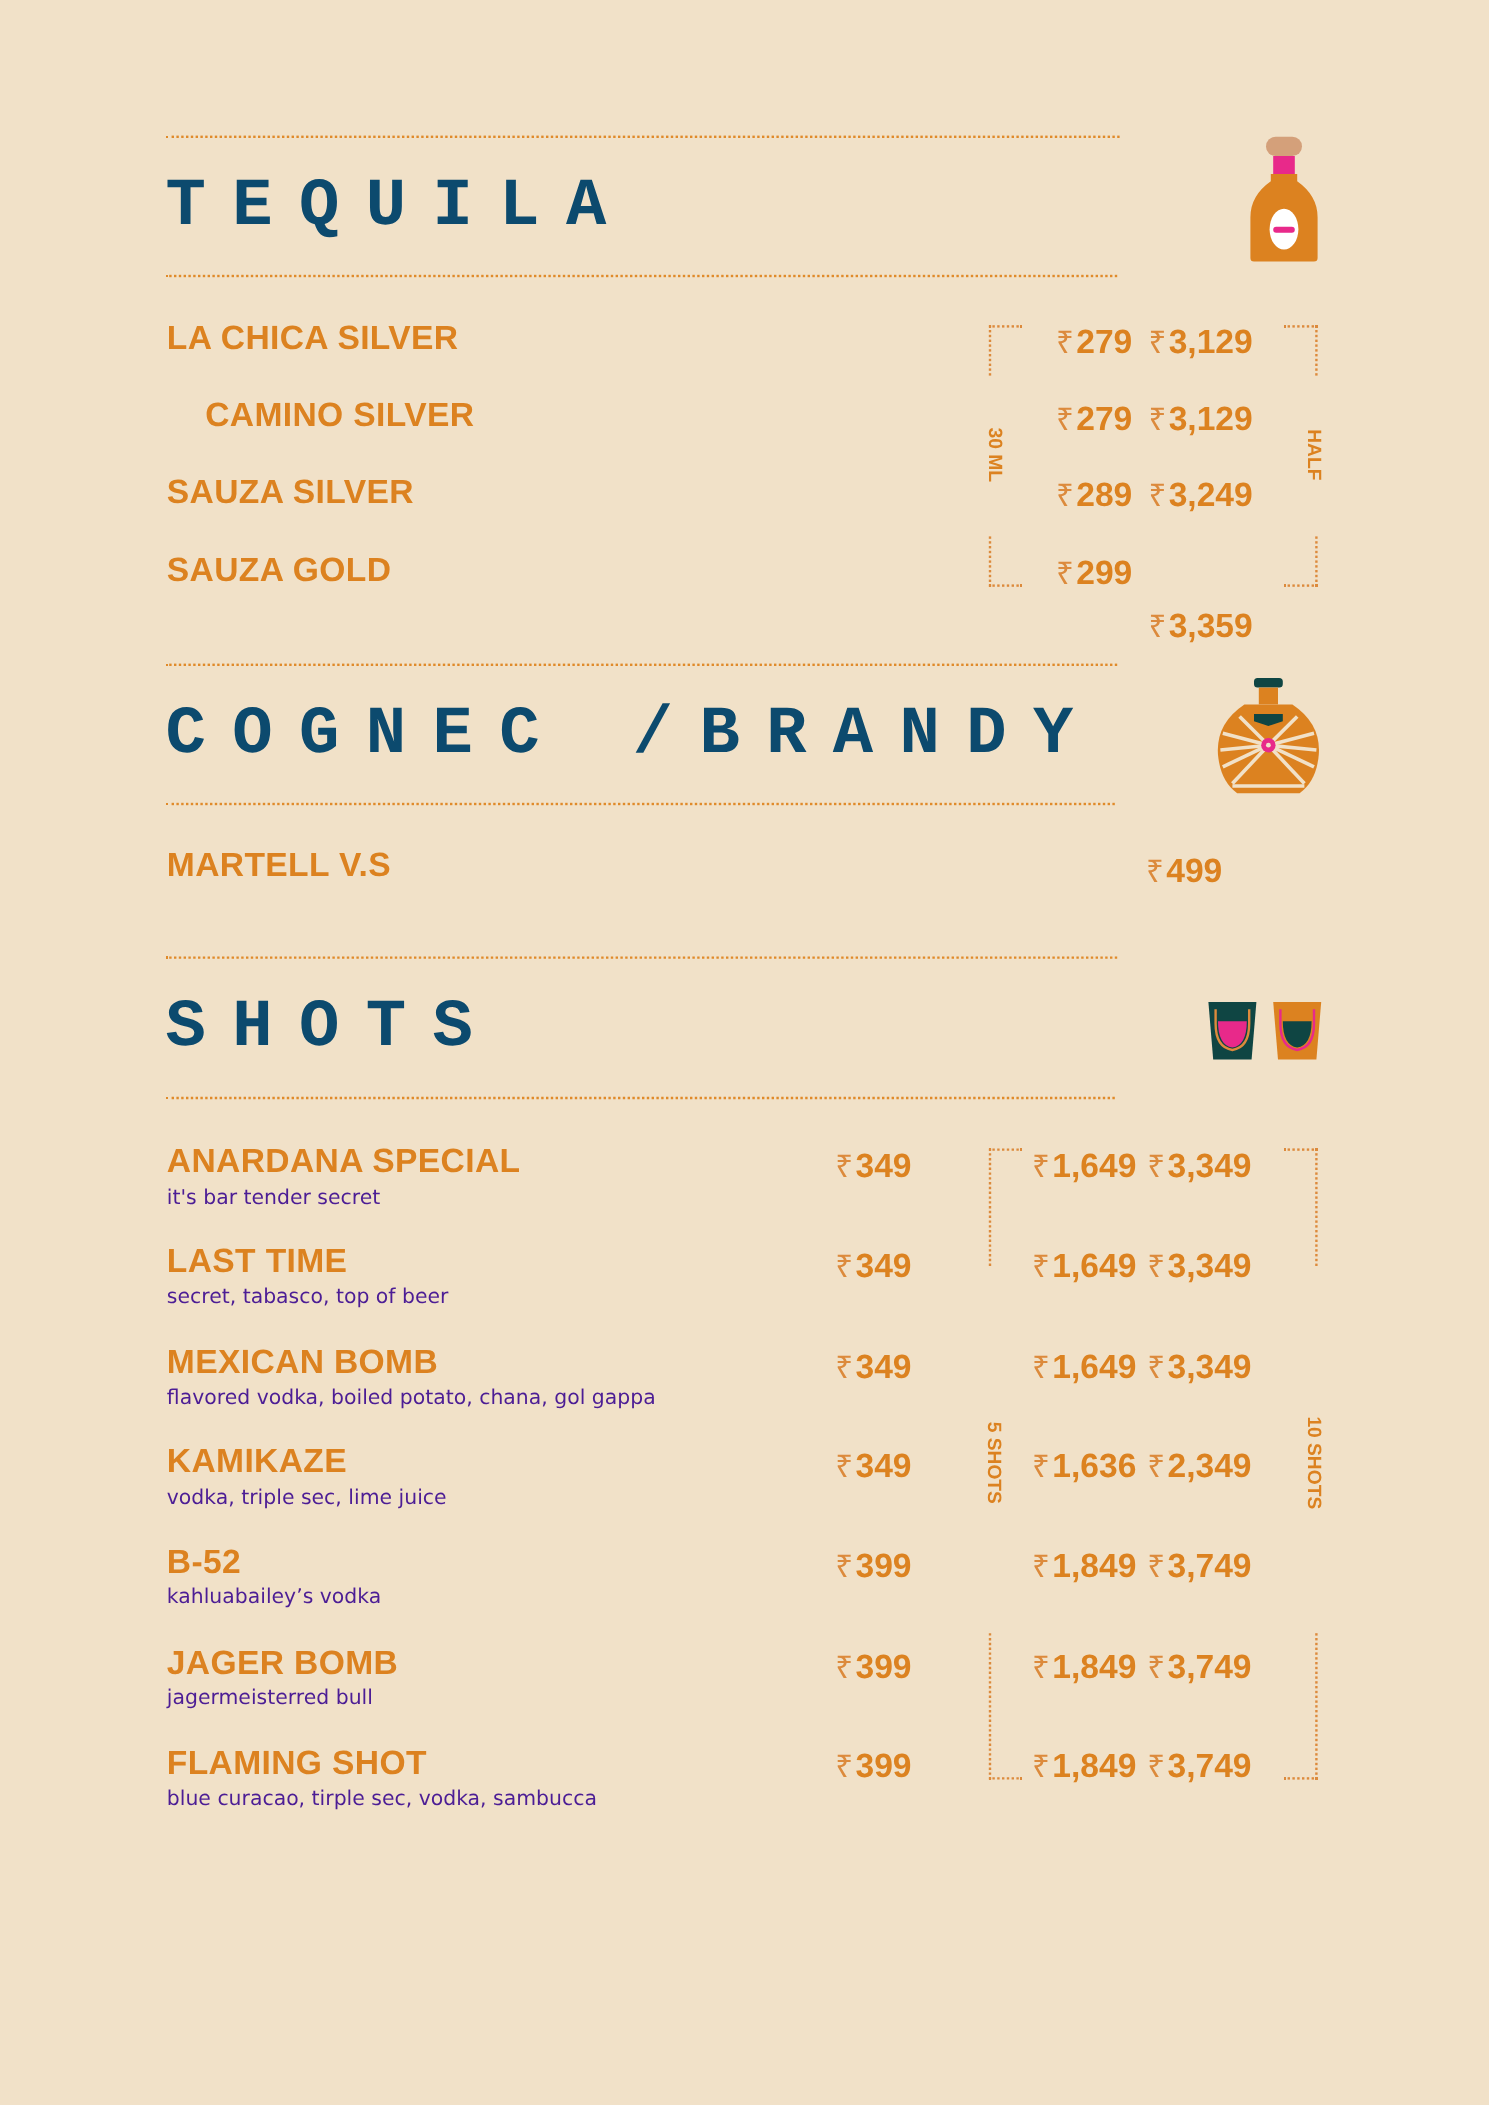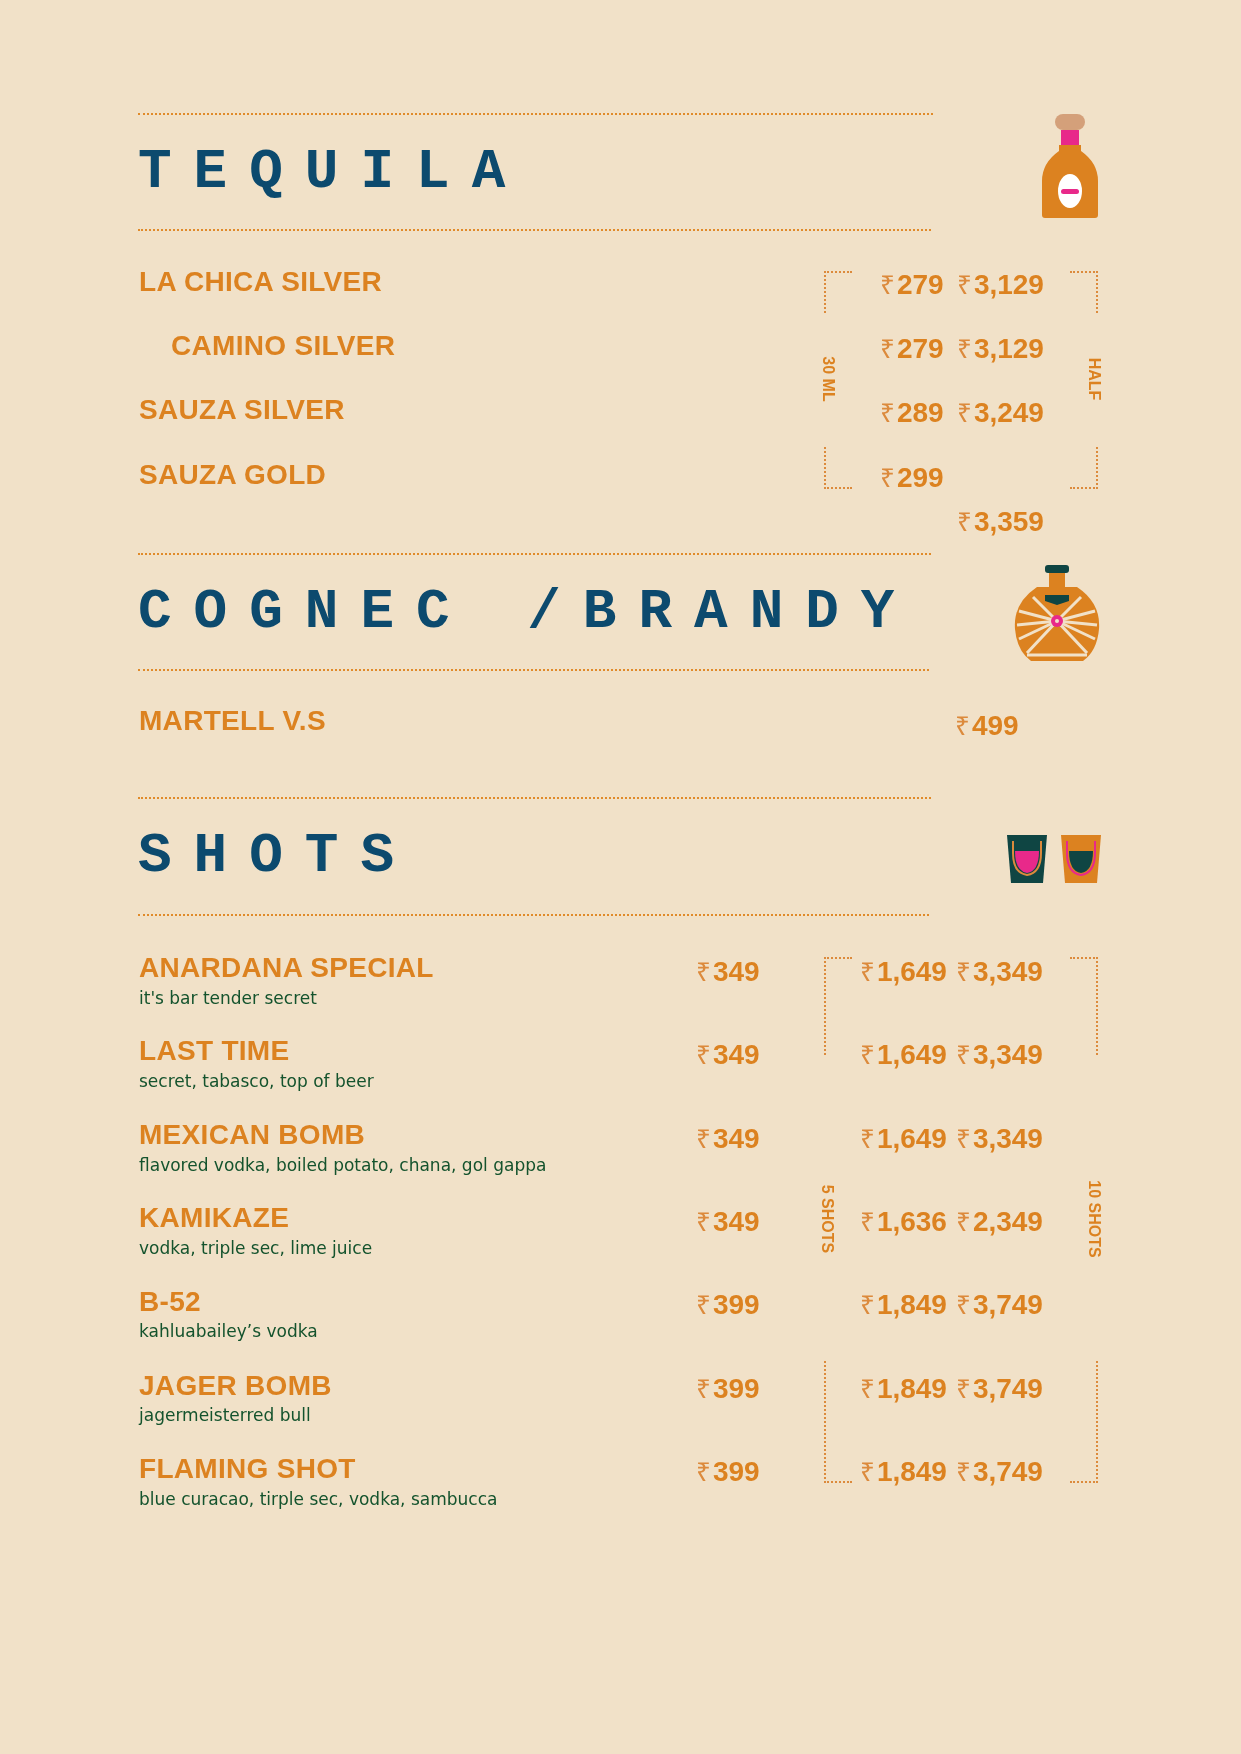--- a/index.html
+++ b/index.html
@@ -1,21 +1,21 @@
 <!DOCTYPE html>
 <html><head>
 <meta charset="utf-8">
 <style>
   html,body{margin:0;padding:0;}
   body{width:1241px;height:1754px;background:#f1e1c8;position:relative;overflow:hidden;font-family:"Liberation Sans",sans-serif;}
   .abs{position:absolute;}
   .dash{position:absolute;height:0;border-top:2px dotted #e08a2a;}
   .title{position:absolute;left:138px;color:#0c4a6e;font-weight:700;font-size:56px;letter-spacing:22px;font-family:Liberation Mono, monospace;}
   .item{position:absolute;left:139px;color:#dc8220;font-weight:700;font-size:28px;font-family:"Liberation Sans",sans-serif;letter-spacing:0.3px;}
-  .desc{position:absolute;left:139px;color:#14532d;font-size:17px;font-family:"DejaVu Sans",sans-serif;}
+  .desc{position:absolute;left:139px;color:#4c1d95;font-size:17px;font-family:"DejaVu Sans",sans-serif;}
   .price{position:absolute;color:#dc8220;font-weight:700;font-size:28px;white-space:nowrap;}
   .price .rs{font-weight:400;color:#dc8a3c;font-size:26px;margin-right:2px;}
   .bracket{position:absolute;border-color:#dc8a3c;border-style:dotted;border-width:0;}
   .vlabel{position:absolute;color:#dc8220;font-weight:700;font-size:16px;white-space:nowrap;transform-origin:center;}
 </style>
 </head>
 <body>
 
 <div class="dash" style="left:138px;top:113px;width:795px;"></div>
 <div class="title" style="top:140px;">TEQUILA</div>

